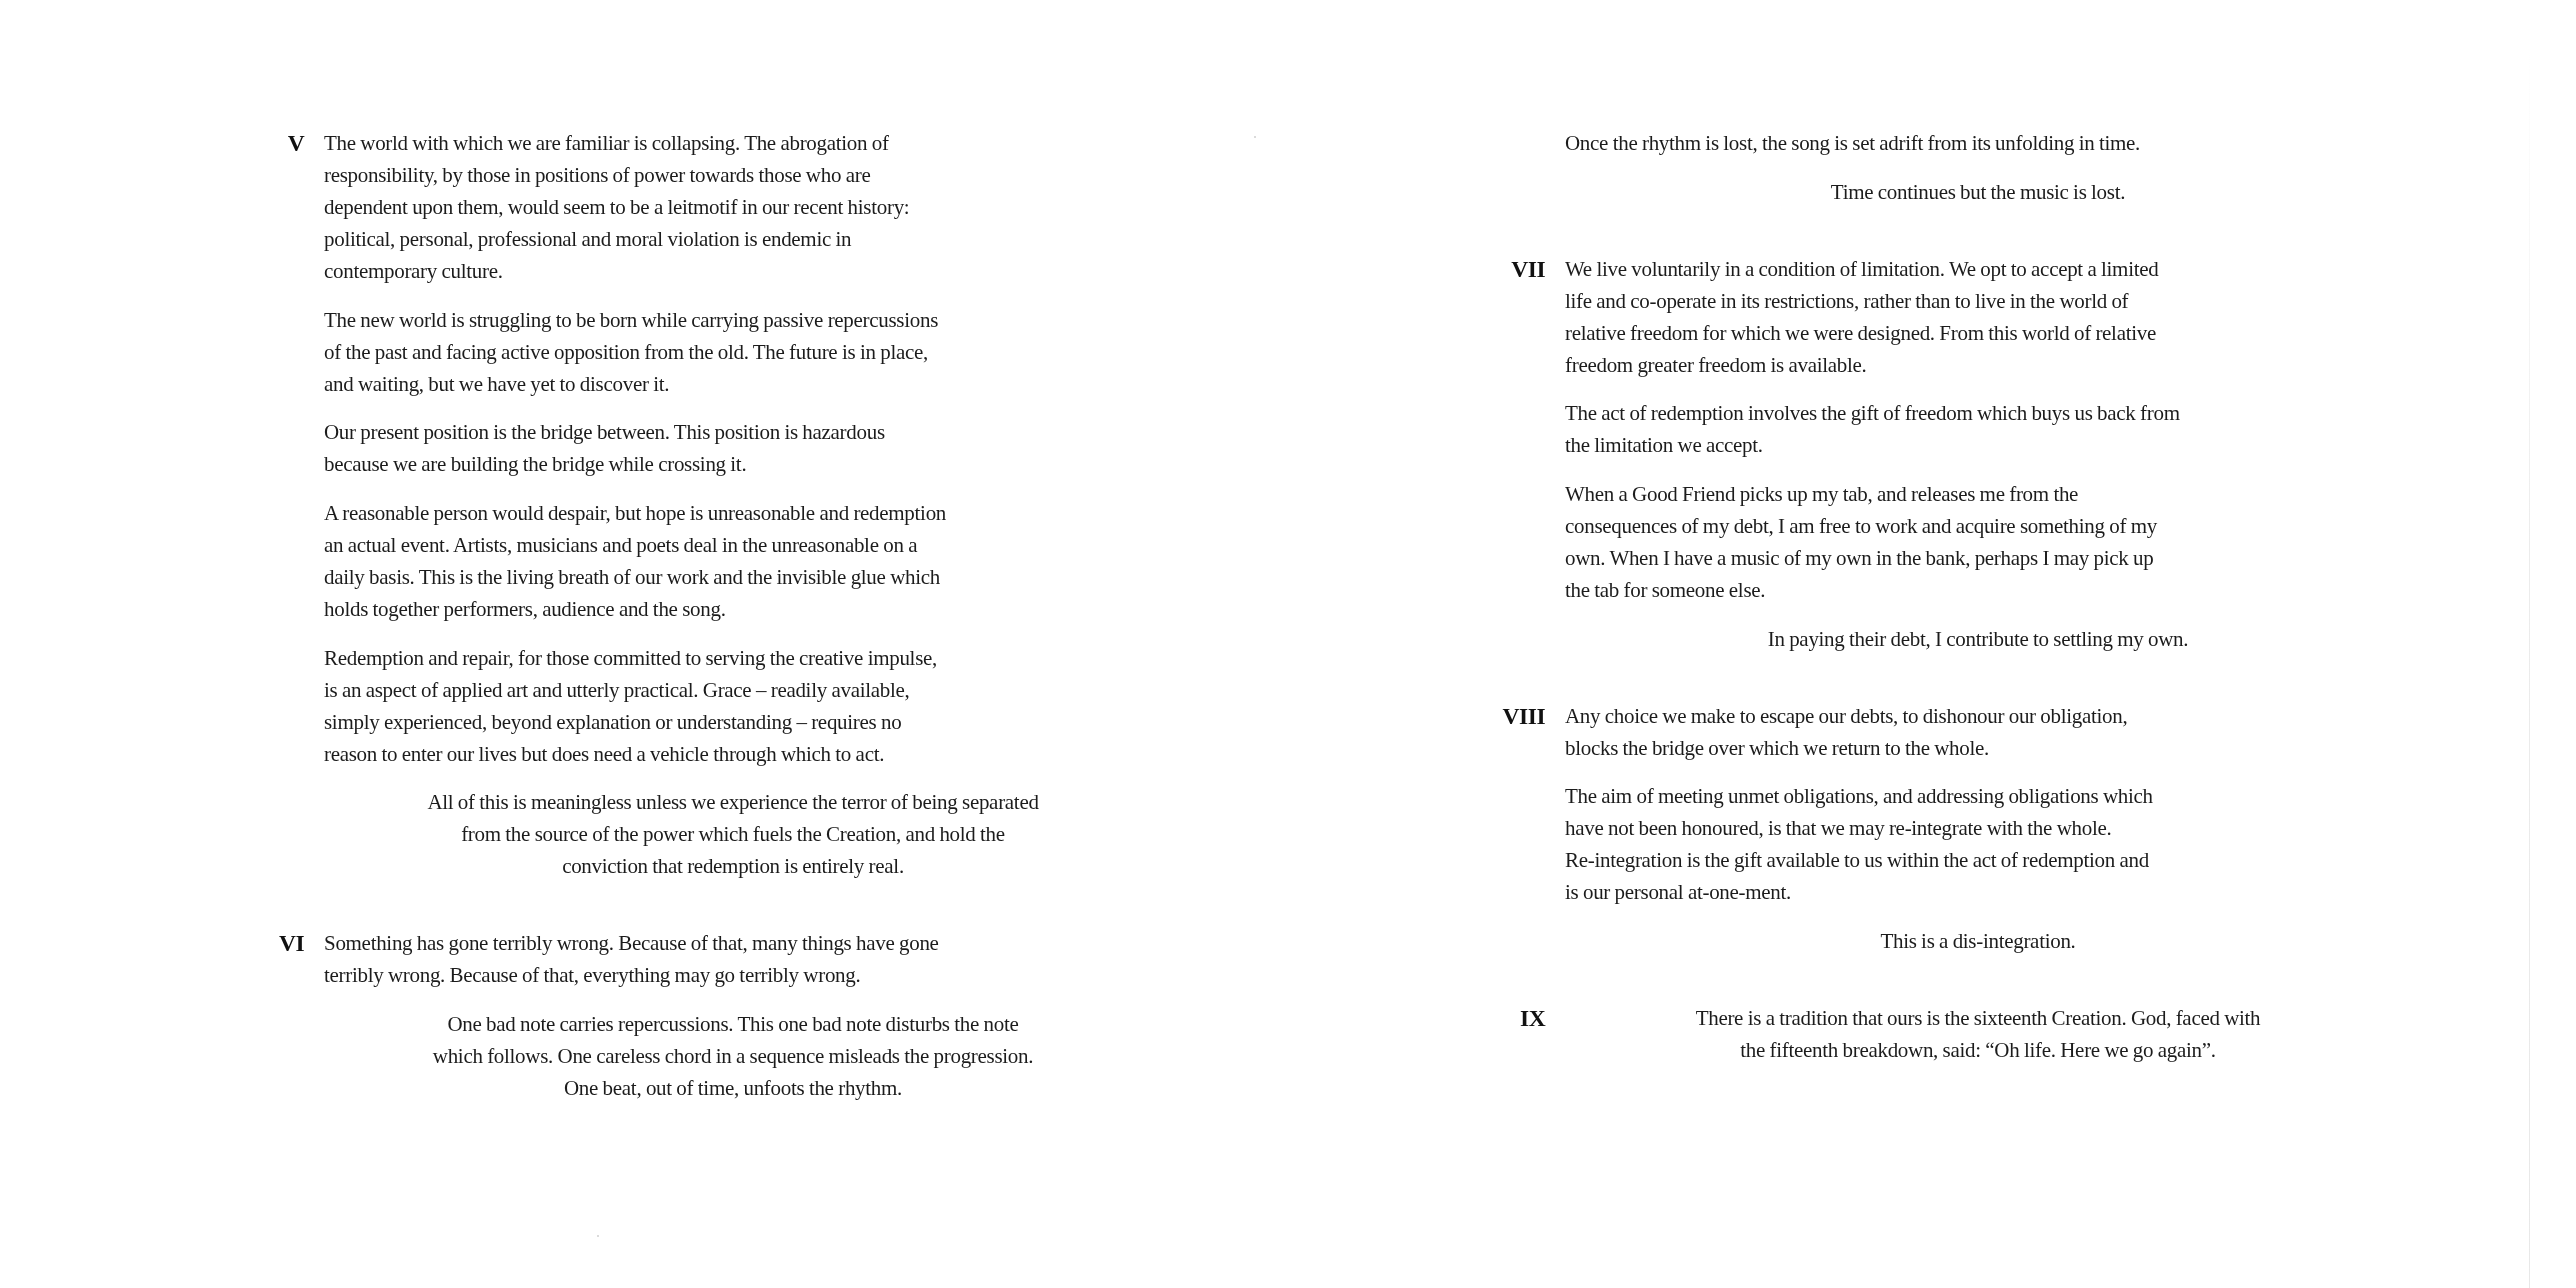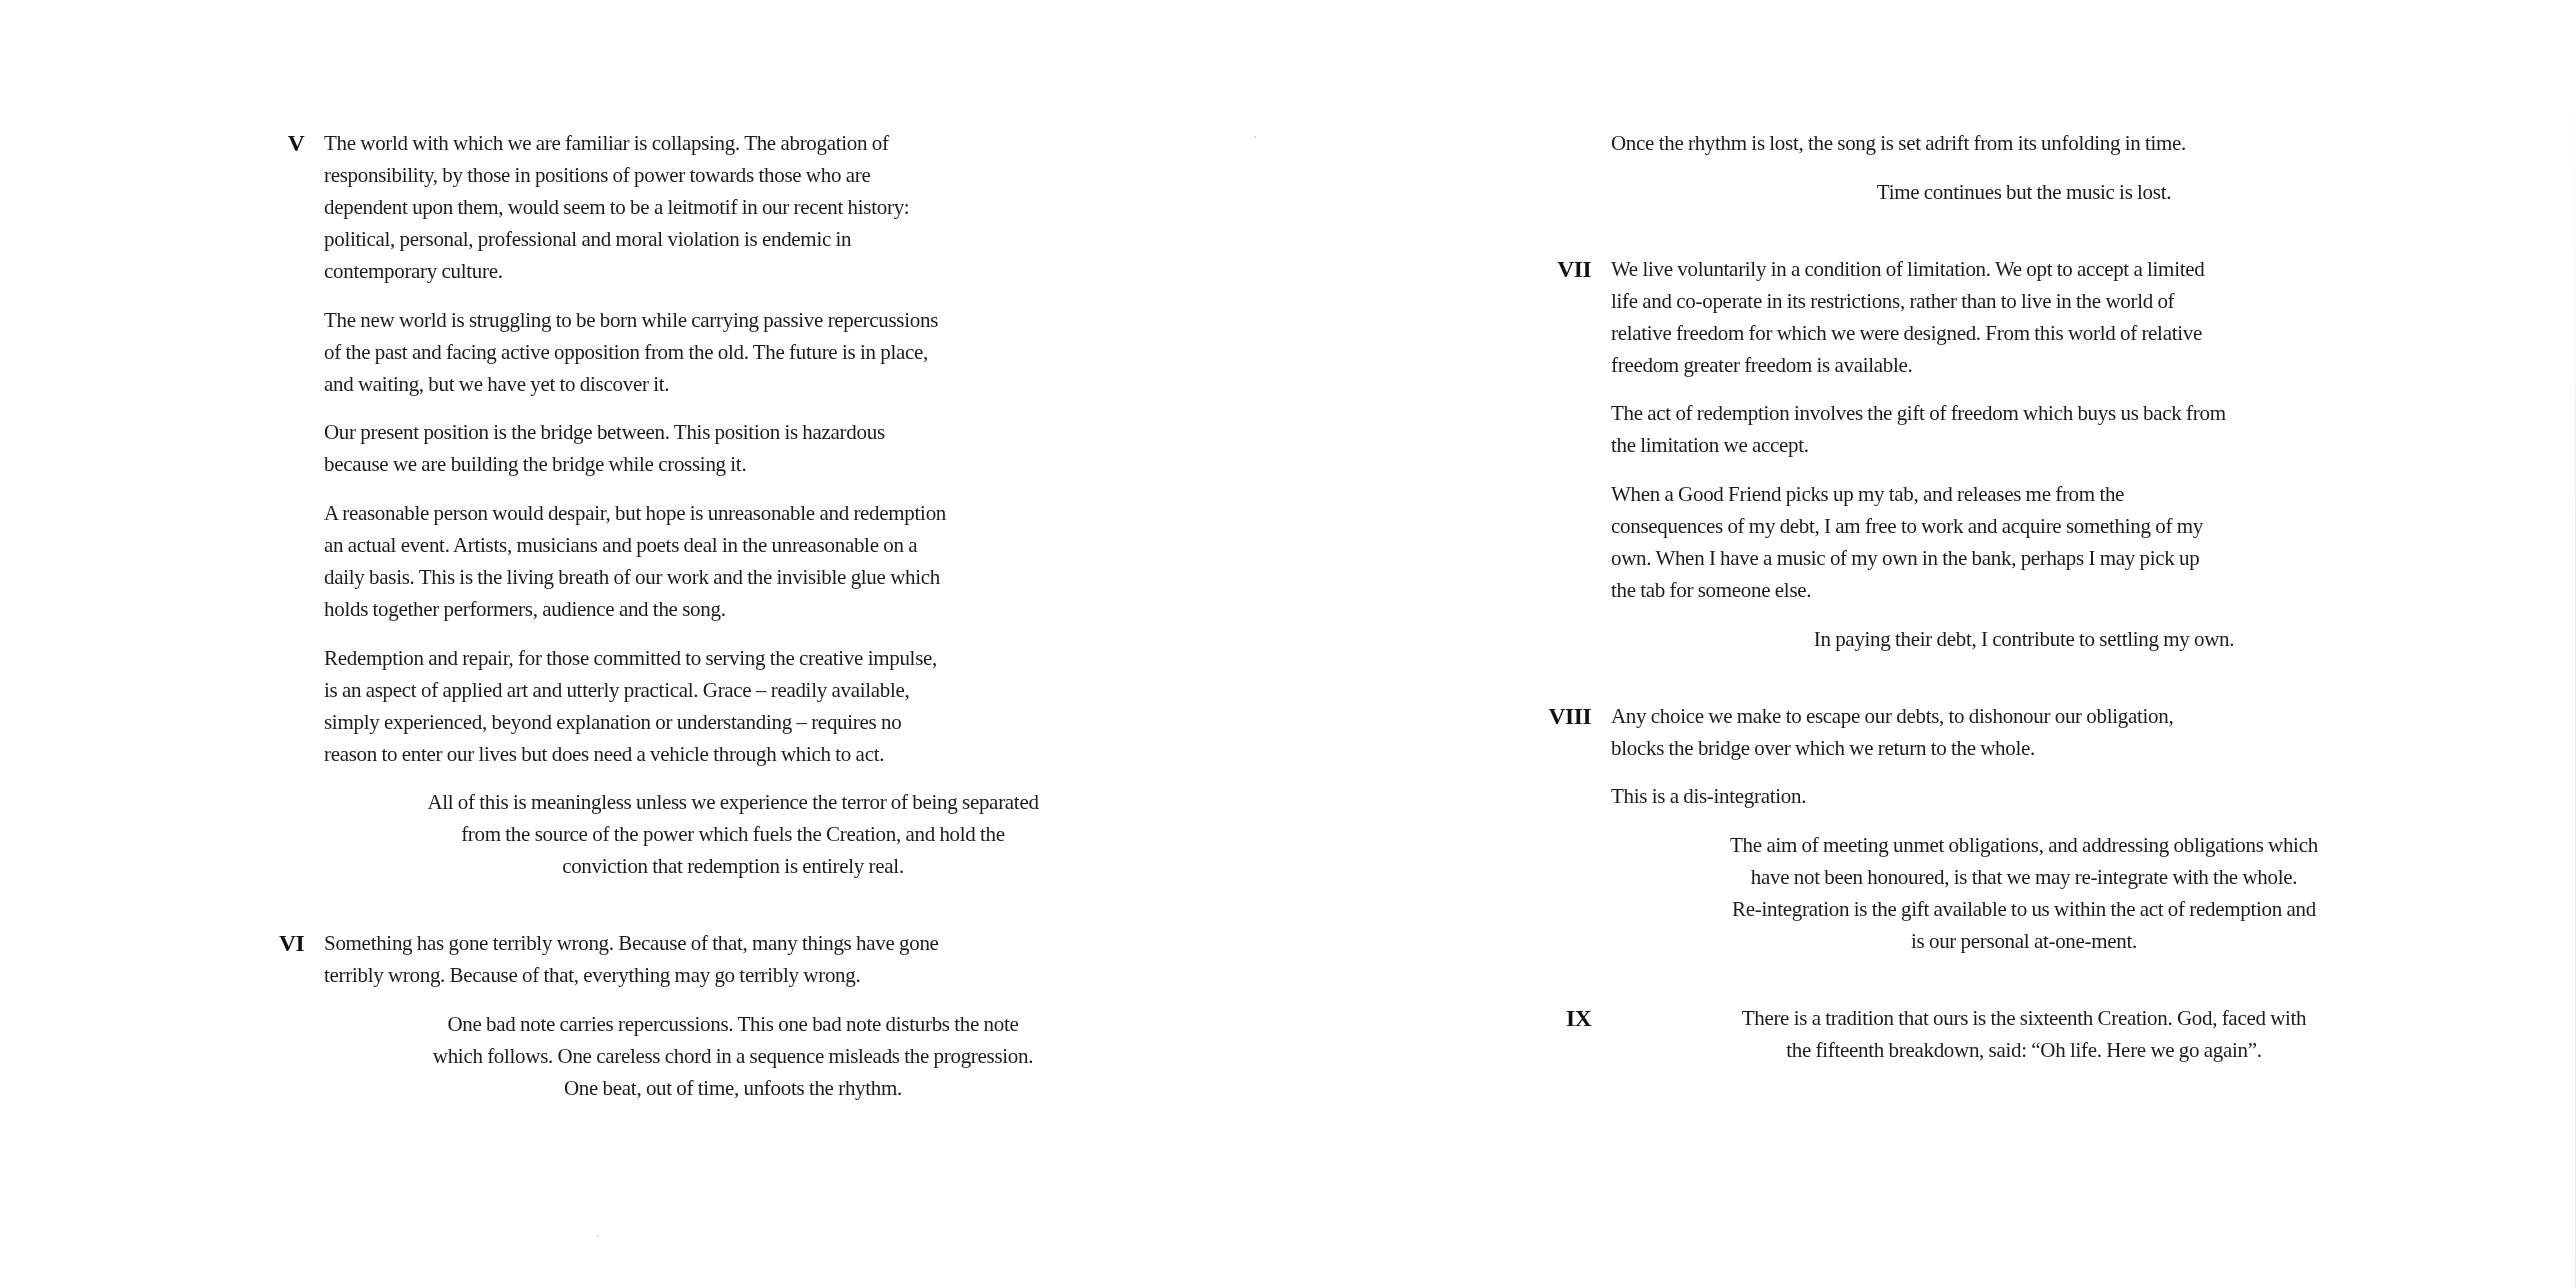--- a/index.html
+++ b/index.html
@@ -15,21 +15,21 @@
     font-family: "Liberation Serif", "DejaVu Serif", serif;
     color: #1c1c1c;
   }
   .page {
     position: absolute;
     top: 0;
     height: 1288px;
     width: 1288px;
   }
   #left-page { left: 0; }
-  #right-page { left: 1288px; text-decoration: underline; }
+  #right-page { left: 1242px; text-decoration: underline; }
 
   .column {
     position: absolute;
     top: 127px;
   }
   #left-page .column { left: 324px; width: 818px; }
   #right-page .column { left: 323px; width: 826px; }
 
   .section {
     position: relative;
@@ -140,25 +140,25 @@
 consequences of my debt, I am free to work and acquire something of my
 own. When I have a music of my own in the bank, perhaps I may pick up
 the tab for someone else.</p>
       <p class="para">In paying their debt, I contribute to settling my own.</p>
     </div>
 
     <div class="section">
       <span class="numeral">VIII</span>
       <p class="para">Any choice we make to escape our debts, to dishonour our obligation,
 blocks the bridge over which we return to the whole.</p>
-      <p class="para">This is a dis-integration.</p>
       <p class="para">The aim of meeting unmet obligations, and addressing obligations which
 have not been honoured, is that we may re-integrate with the whole.
 Re-integration is the gift available to us within the act of redemption and
 is our personal at-one-ment.</p>
+      <p class="para">This is a dis-integration.</p>
     </div>
 
     <div class="section">
       <span class="numeral">IX</span>
       <p class="para">There is a tradition that ours is the sixteenth Creation. God, faced with
 the fifteenth breakdown, said: “Oh life. Here we go again”.</p>
     </div>
 
   </div>
   <div class="scan-edge"></div>

